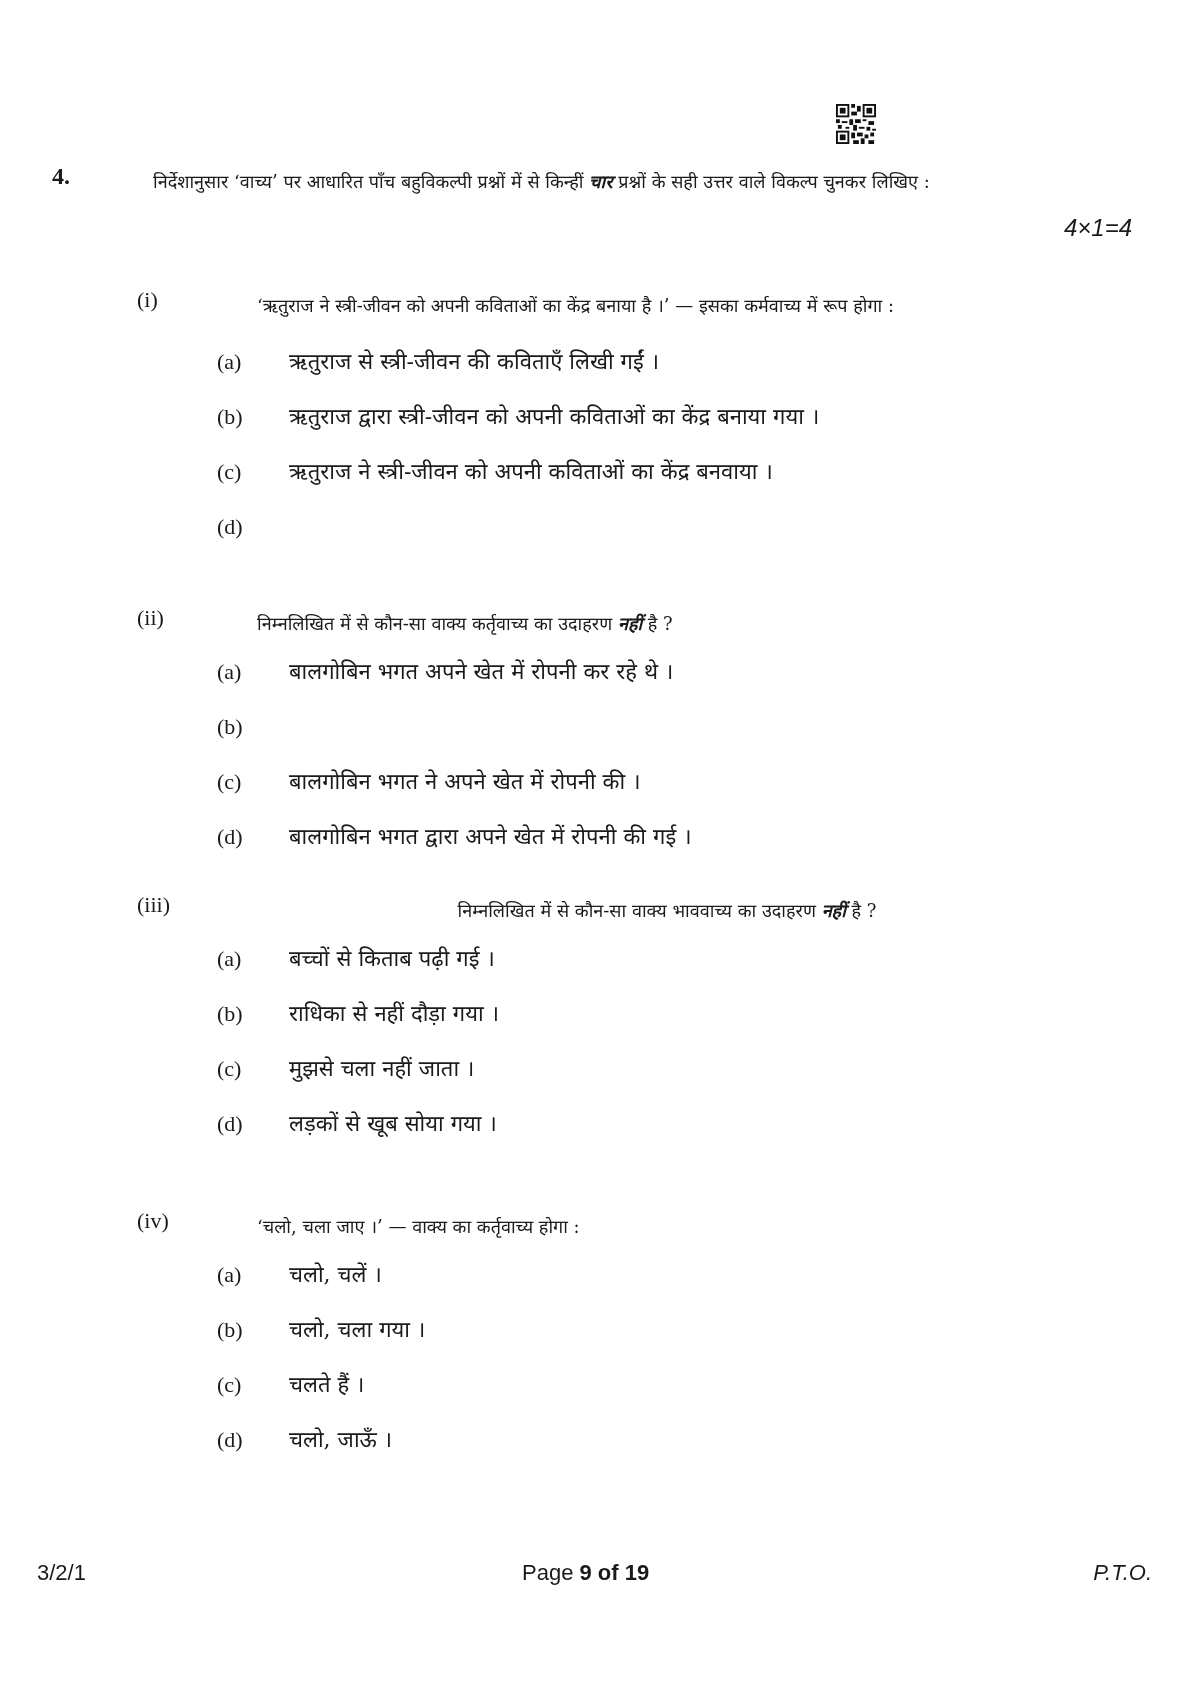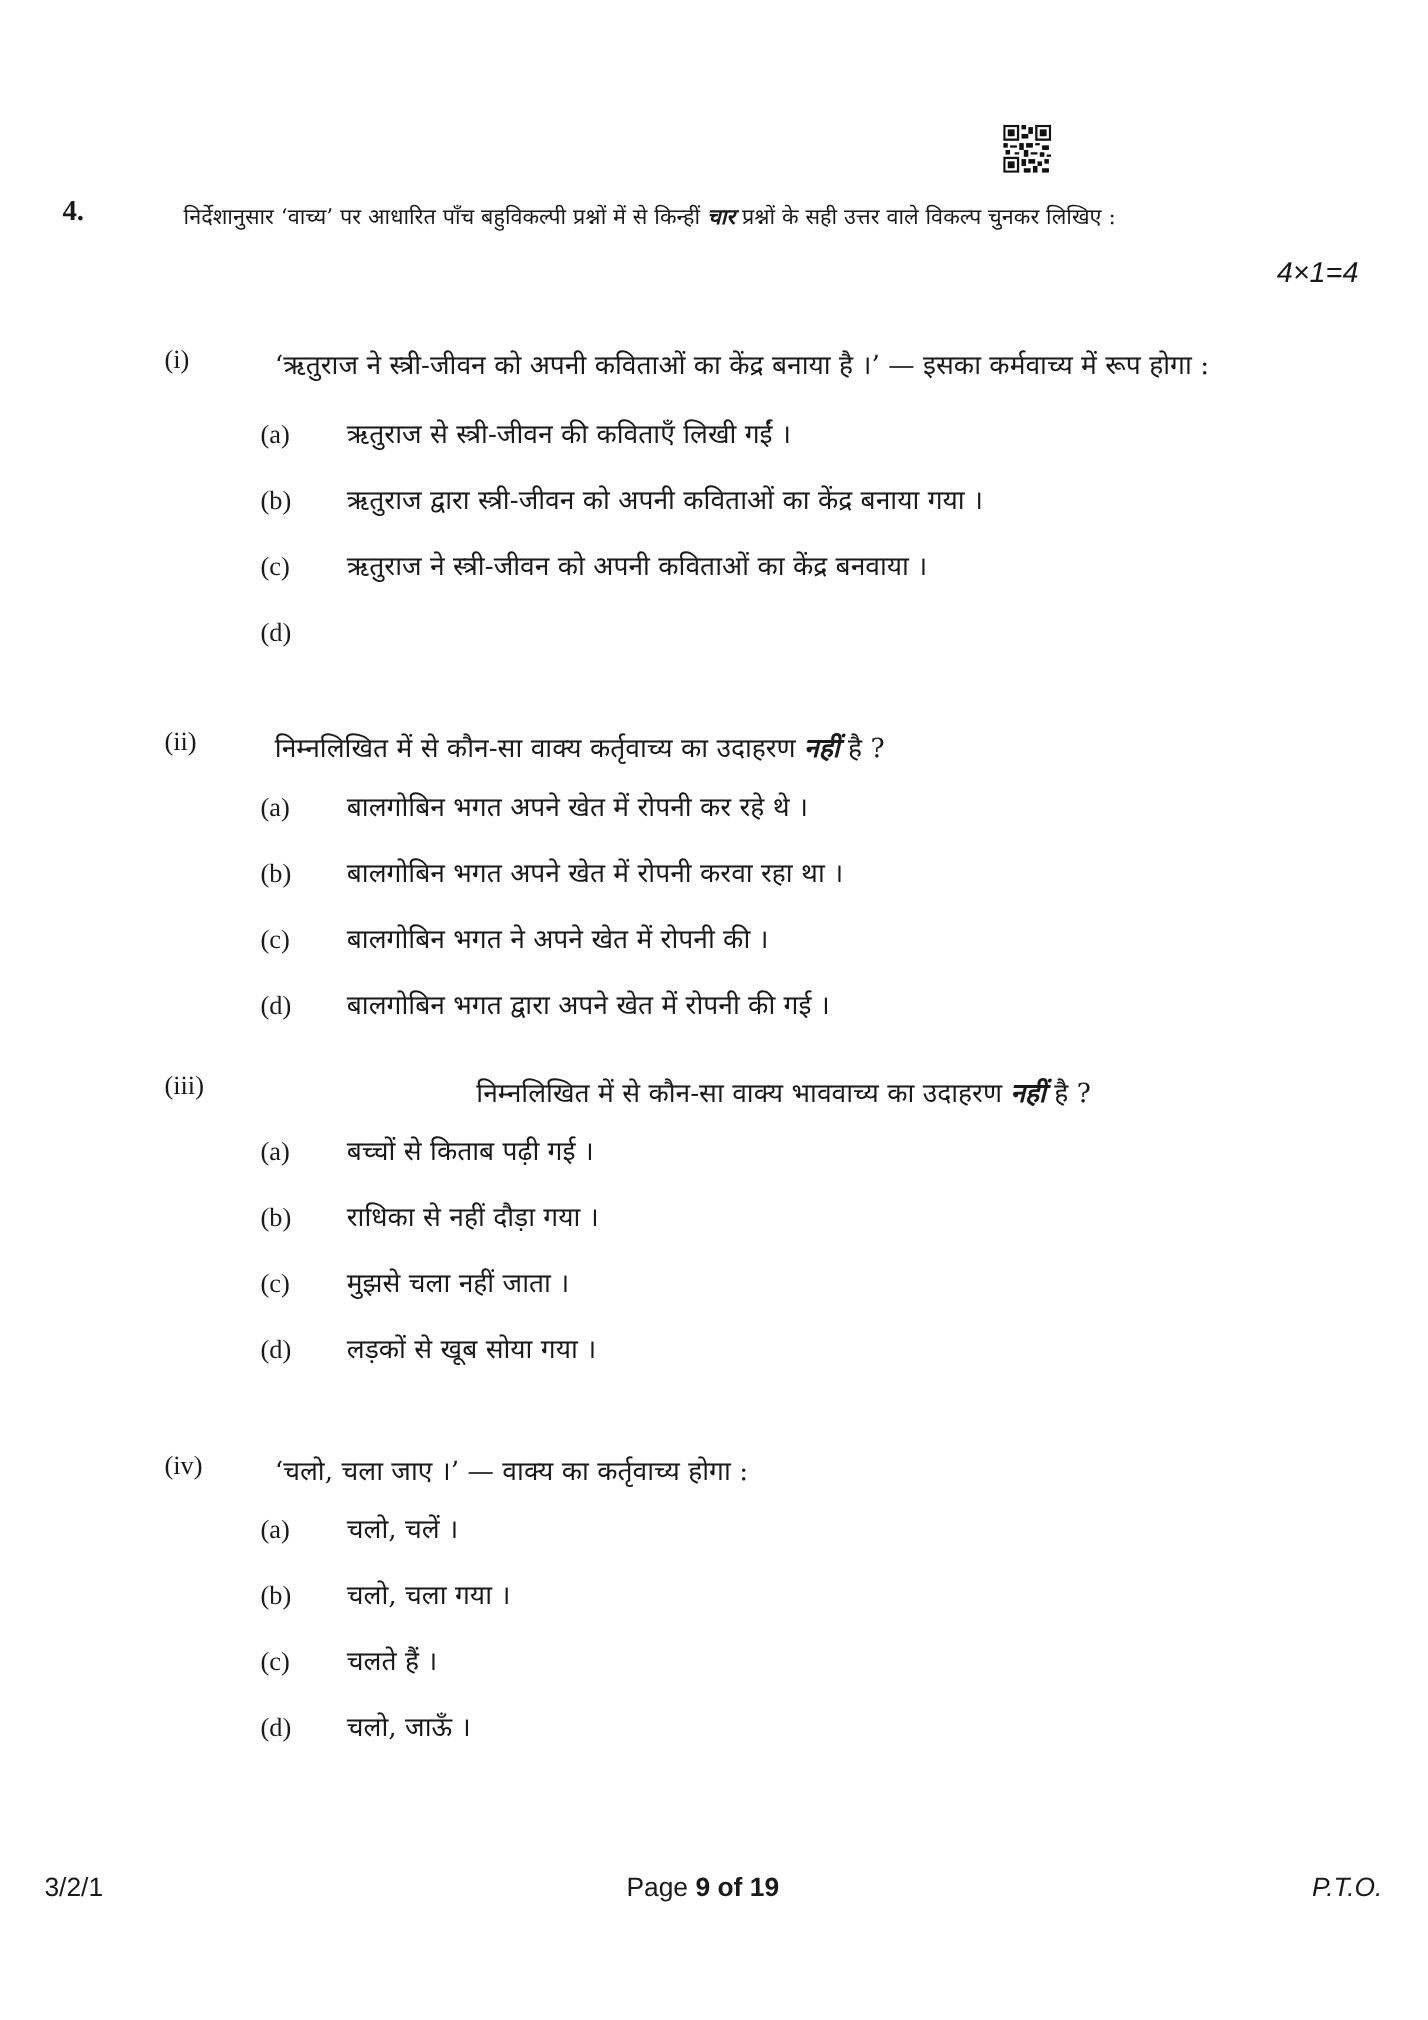--- a/index.html
+++ b/index.html
@@ -24,21 +24,21 @@
     font-family: Liberation Sans, sans-serif; font-style: italic; font-size: 24px;
   }
   .sub {
     position: absolute; left: 137px; width: 940px;
   }
   .sub-label {
     position: absolute; left: 0; top: 0;
     font-family: "Liberation Serif", serif; font-size: 22px;
   }
   .sub-text {
-    margin-left: 92px; font-size: 22px; line-height: 46px;
+    margin-left: 120px; font-size: 18px; line-height: 46px;
   }
   .stem-justify { text-align: justify; text-align-last: left; }
   .opt { position: relative; height: 55px; margin-left: 80px; }
   .opt-label {
     position: absolute; left: 0; top: 8px;
     font-family: "Liberation Serif", serif; font-size: 22px;
   }
   .opt-text {
     position: absolute; left: 72px; top: 4px; font-size: 22px;
   }
@@ -120,21 +120,20 @@
 <div class="sub" style="top:601px;">
   <div class="sub-label" style="top:4px;">(ii)</div>
   <div class="sub-text"><span>निम्नलिखित में से कौन-सा वाक्य कर्तृवाच्य का उदाहरण </span><span class="emph">नहीं</span><span> है ?</span></div>
   <div style="height:4px;"></div>
   <div class="opt">
       <span class="opt-label">(a)</span>
       <span class="opt-text">बालगोबिन भगत अपने खेत में रोपनी कर रहे थे ।</span>
     </div>
   <div class="opt">
       <span class="opt-label">(b)</span>
-      <span class="opt-text">बालगोबिन भगत अपने खेत में रोपनी करवा रहा था ।</span>
     </div>
   <div class="opt">
       <span class="opt-label">(c)</span>
       <span class="opt-text">बालगोबिन भगत ने अपने खेत में रोपनी की ।</span>
     </div>
   <div class="opt">
       <span class="opt-label">(d)</span>
       <span class="opt-text">बालगोबिन भगत द्वारा अपने खेत में रोपनी की गई ।</span>
     </div>
 </div>

